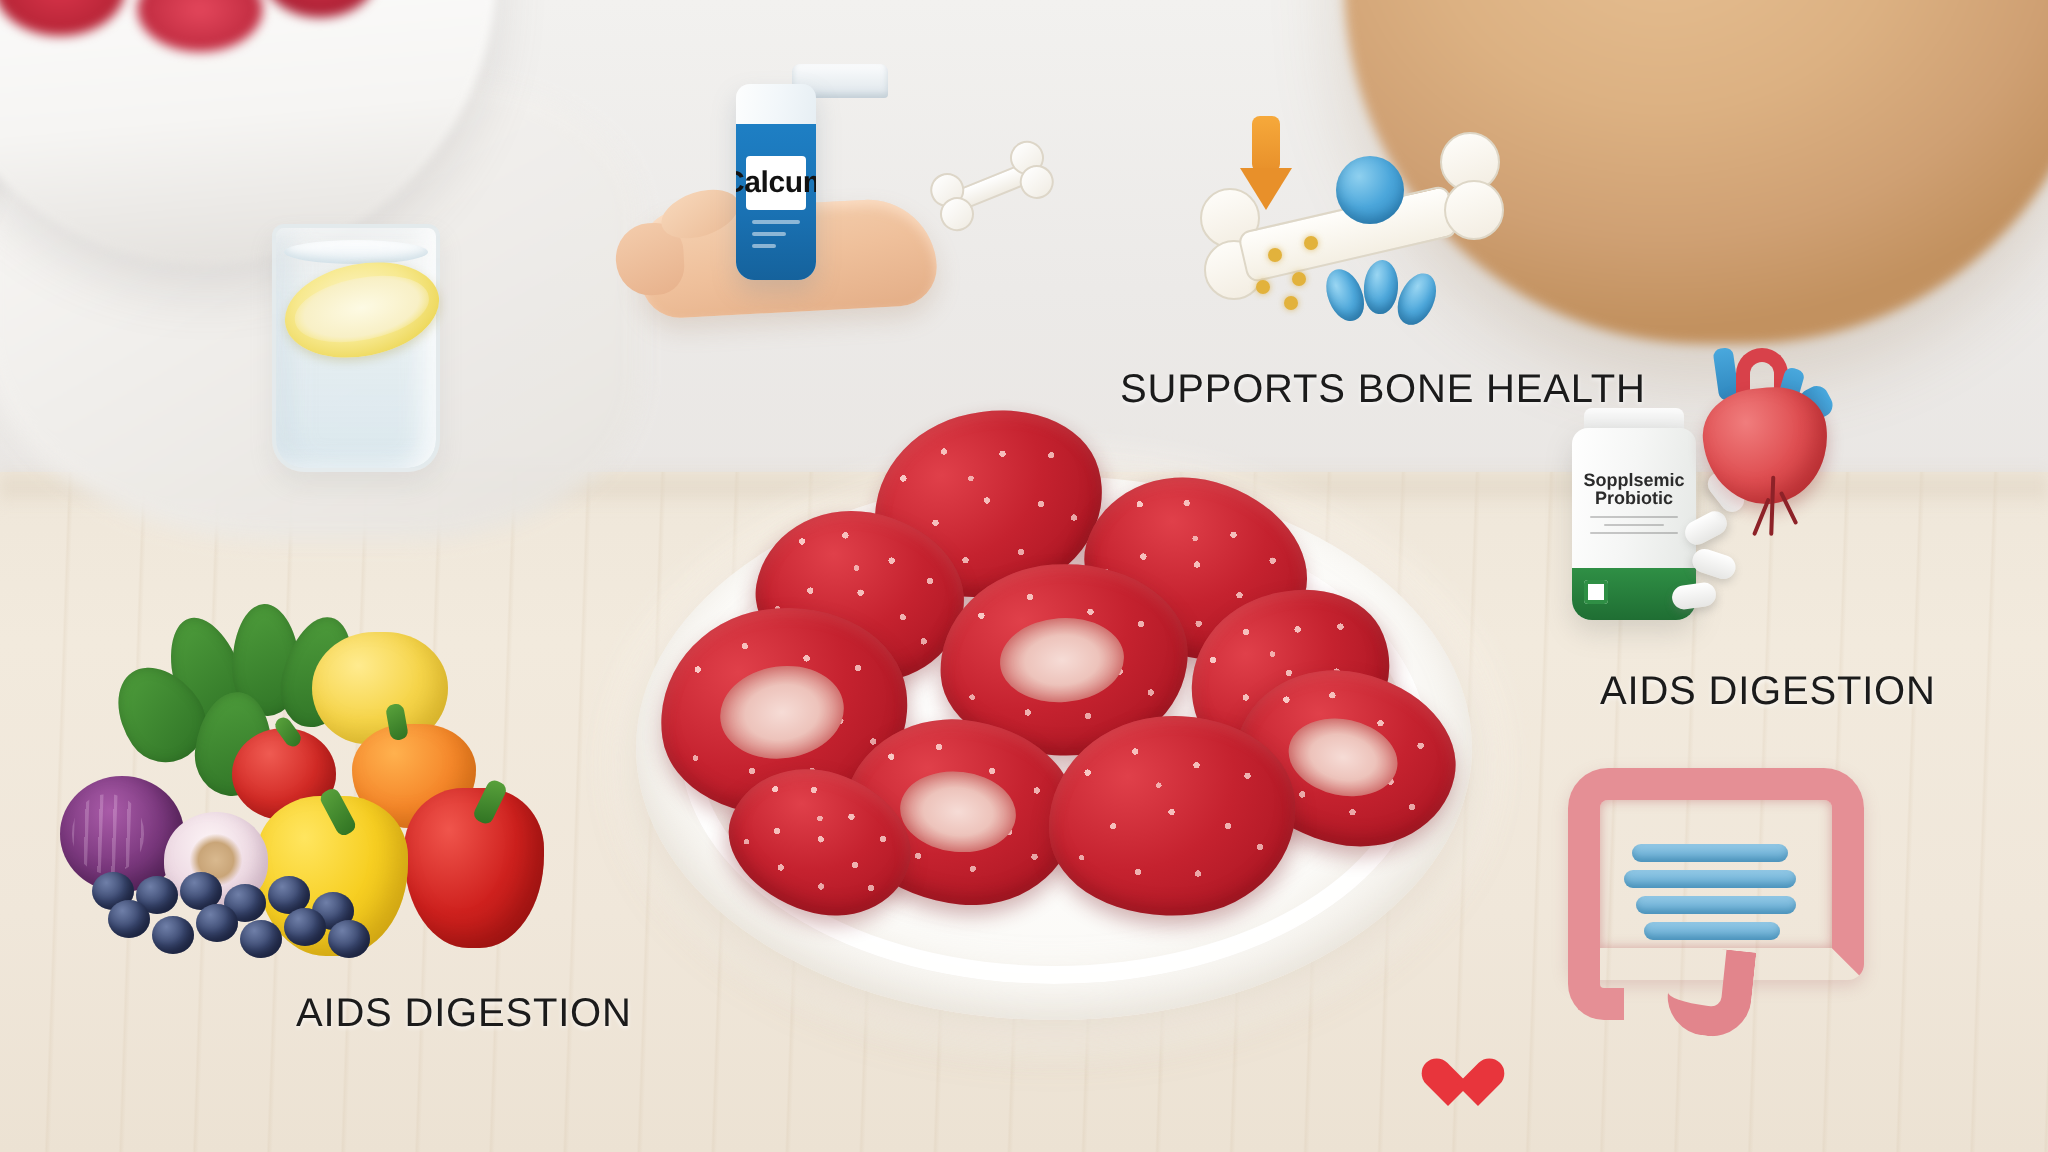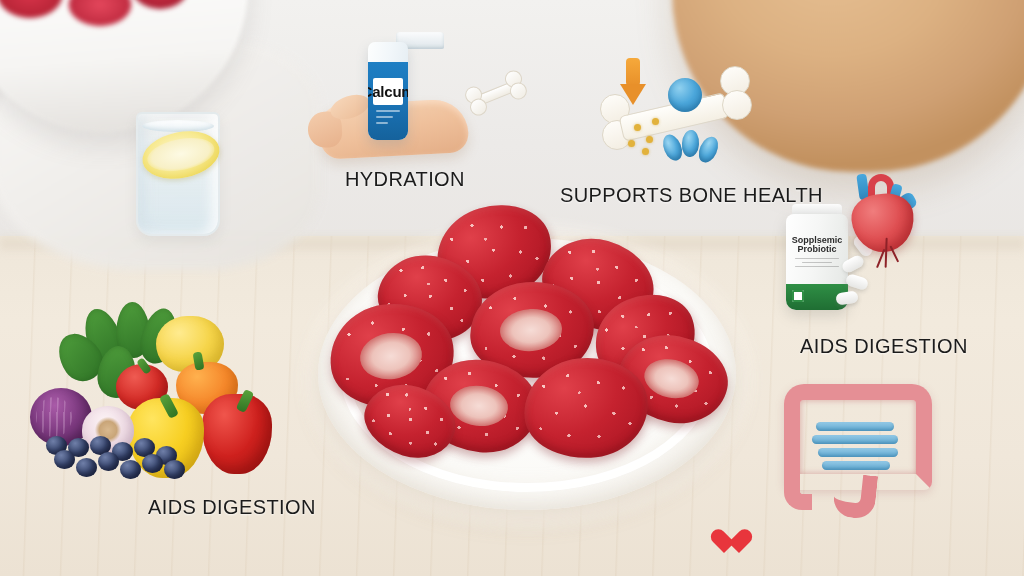--- a/index.html
+++ b/index.html
@@ -665,21 +665,20 @@
     <div class="bberry bb9"></div>
     <div class="bberry bb10"></div>
     <div class="bberry bb1"></div>
     <div class="bberry bb2"></div>
     <div class="bberry bb3"></div>
     <div class="bberry bb4"></div>
     <div class="bberry bb5"></div>
     <div class="bberry bb12"></div>
   </div>
 
-  <div class="label lbl-hydration">HYDRATION</div>
   <div class="label lbl-bone">SUPPORTS BONE HEALTH</div>
   <div class="label lbl-aids-right">AIDS DIGESTION</div>
   <div class="label lbl-aids-left">AIDS DIGESTION</div>
   <div class="heart-emoji"></div>
 
 
 
 </div>
 
 </body></html>

